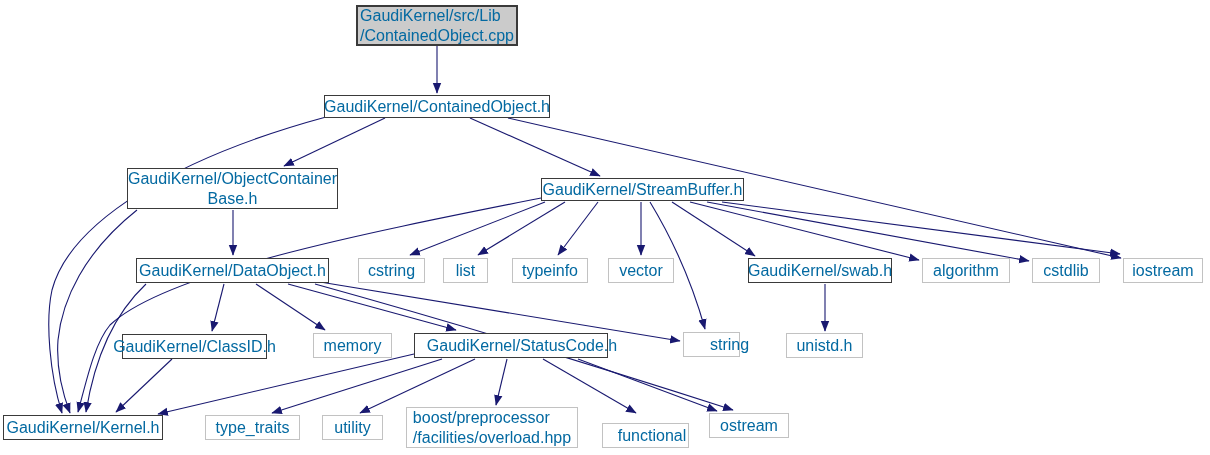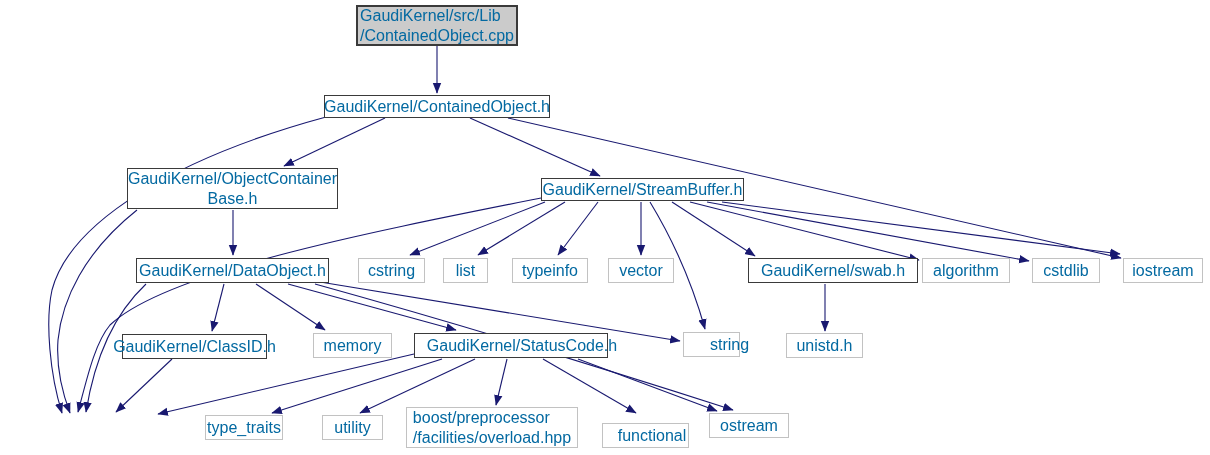--- a/index.html
+++ b/index.html
@@ -91,21 +91,21 @@
     </div>
     <div class="node node--system" style="left: 443px; top: 258px; width: 45px; height: 25px;">
       <span>list</span>
     </div>
     <div class="node node--system" style="left: 512px; top: 258px; width: 76px; height: 25px;">
       <span>typeinfo</span>
     </div>
     <div class="node node--system" style="left: 608px; top: 258px; width: 66px; height: 25px;">
       <span>vector</span>
     </div>
-    <div class="node node--project" style="left: 748px; top: 258px; width: 170px; height: 25px;">
+    <div class="node node--project" style="left: 748px; top: 258px; width: 144px; height: 25px;">
       <span>GaudiKernel/swab.h</span>
     </div>
     <div class="node node--system" style="left: 922px; top: 258px; width: 88px; height: 25px;">
       <span>algorithm</span>
     </div>
     <div class="node node--system" style="left: 1032px; top: 258px; width: 68px; height: 25px;">
       <span>cstdlib</span>
     </div>
     <div class="node node--system" style="left: 1123px; top: 258px; width: 80px; height: 25px;">
       <span>iostream</span>
@@ -118,21 +118,24 @@
     </div>
     <div class="node node--project" style="left: 414px; top: 333px; width: 194px; height: 25px; padding-left: 22px;">
       <span>GaudiKernel/StatusCode.h</span>
     </div>
     <div class="node node--system" style="left: 683px; top: 332px; width: 57px; height: 25px; padding-left: 36px;">
       <span>string</span>
     </div>
     <div class="node node--system" style="left: 786px; top: 333px; width: 77px; height: 25px;">
       <span>unistd.h</span>
     </div>
-    <div class="node node--system" style="left: 205px; top: 415px; width: 78px; height: 25px;">
+    <div class="node node--project" style="left: 3px; top: 415px; width: 160px; height: 25px;">
+      <span>GaudiKernel/Kernel.h</span>
+    </div>
+    <div class="node node--system" style="left: 205px; top: 415px; width: 95px; height: 25px;">
       <span>type_traits</span>
     </div>
     <div class="node node--system" style="left: 322px; top: 415px; width: 61px; height: 25px;">
       <span>utility</span>
     </div>
     <div class="node node--system align-left" style="left: 406px; top: 407px; width: 172px; height: 41px;">
       <span>boost/preprocessor
 /facilities/overload.hpp</span>
     </div>
     <div class="node node--system" style="left: 602px; top: 423px; width: 87px; height: 25px; padding-left: 13px;">

